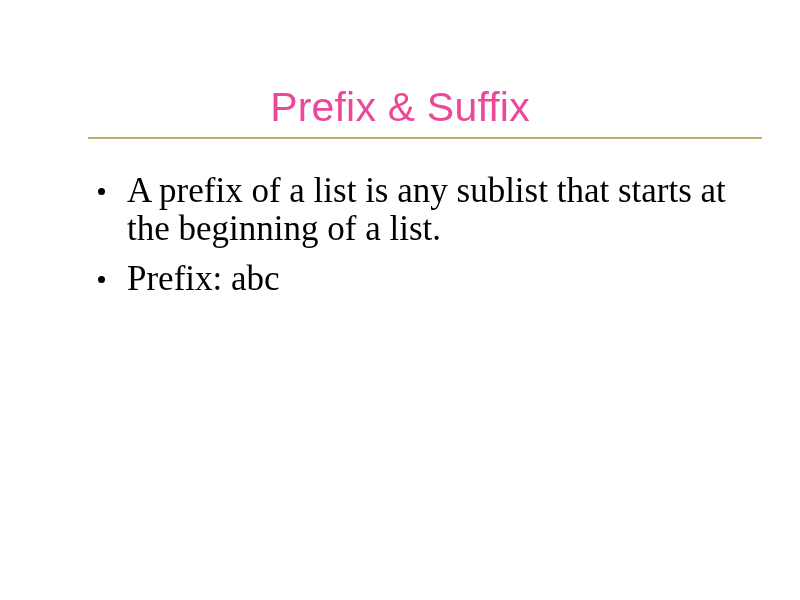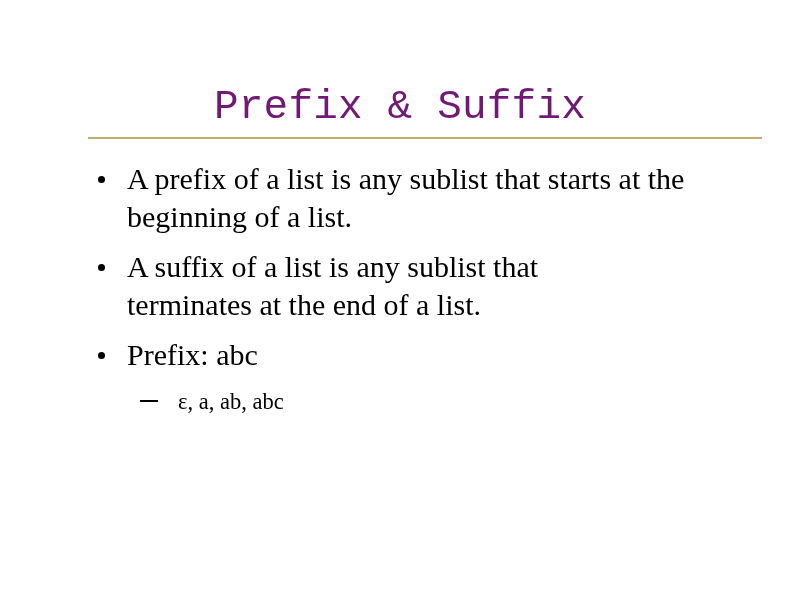--- a/index.html
+++ b/index.html
@@ -22,25 +22,25 @@
     box-sizing: border-box;
   }
 
   
   .slide-title {
     position: absolute;
     left: 0;
     top: 56px;
     width: 800px;
     text-align: center;
-    font-family: Liberation Mono, monospace;
+    font-family: Liberation Sans, sans-serif;
     font-size: 41px;
     line-height: 48px;
     font-weight: normal;
-    color: #701a75;
+    color: #ec4899;
     letter-spacing: 0.2px;
     white-space: nowrap;
   }
 
   
   .title-rule {
     position: absolute;
     left: 88px;
     top: 137px;
     width: 674px;
@@ -52,22 +52,22 @@
   .body-area {
     position: absolute;
     left: 88px;
     top: 160px;
     width: 680px;
   }
 
   .bullet-l1 {
     position: relative;
     padding-left: 39px;
-    margin: 0 0 12px 0;
-    font-size: 30px;
+    margin: 12px 0 12px 0;
+    font-size: 35px;
     line-height: 38px;
     color: #000000;
     font-family: "Liberation Serif", "DejaVu Serif", serif;
   }
   .bullet-l1:last-child {
     margin-bottom: 0;
   }
   .bullet-l1 > .marker-dot {
     position: absolute;
     left: 10px;
@@ -115,35 +115,27 @@
 
   <div class="title-rule"></div>
 
   <div class="body-area">
 
     <div class="bullet-l1">
       <span class="marker-dot"></span>
       <span class="btext">A prefix of a list is any sublist that starts at the beginning of a list.</span>
     </div>
 
-    <div class="bullet-l1 wrap-narrow">
-      <span class="marker-dot"></span>
-      <span class="btext">A suffix of a list is any sublist that terminates at the end of a list.</span>
-    </div>
 
     <div class="bullet-l1">
       <span class="marker-dot"></span>
       <span class="btext">Prefix: abc</span>
     </div>
 
     <div class="sub-list">
 
-      <div class="bullet-l2">
-        <span class="marker-dash"></span>
-        <span class="btext">ε, a, ab, abc</span>
-      </div>
 
 
     </div>
 
   </div>
 
 </div>
 
 </body></html>

